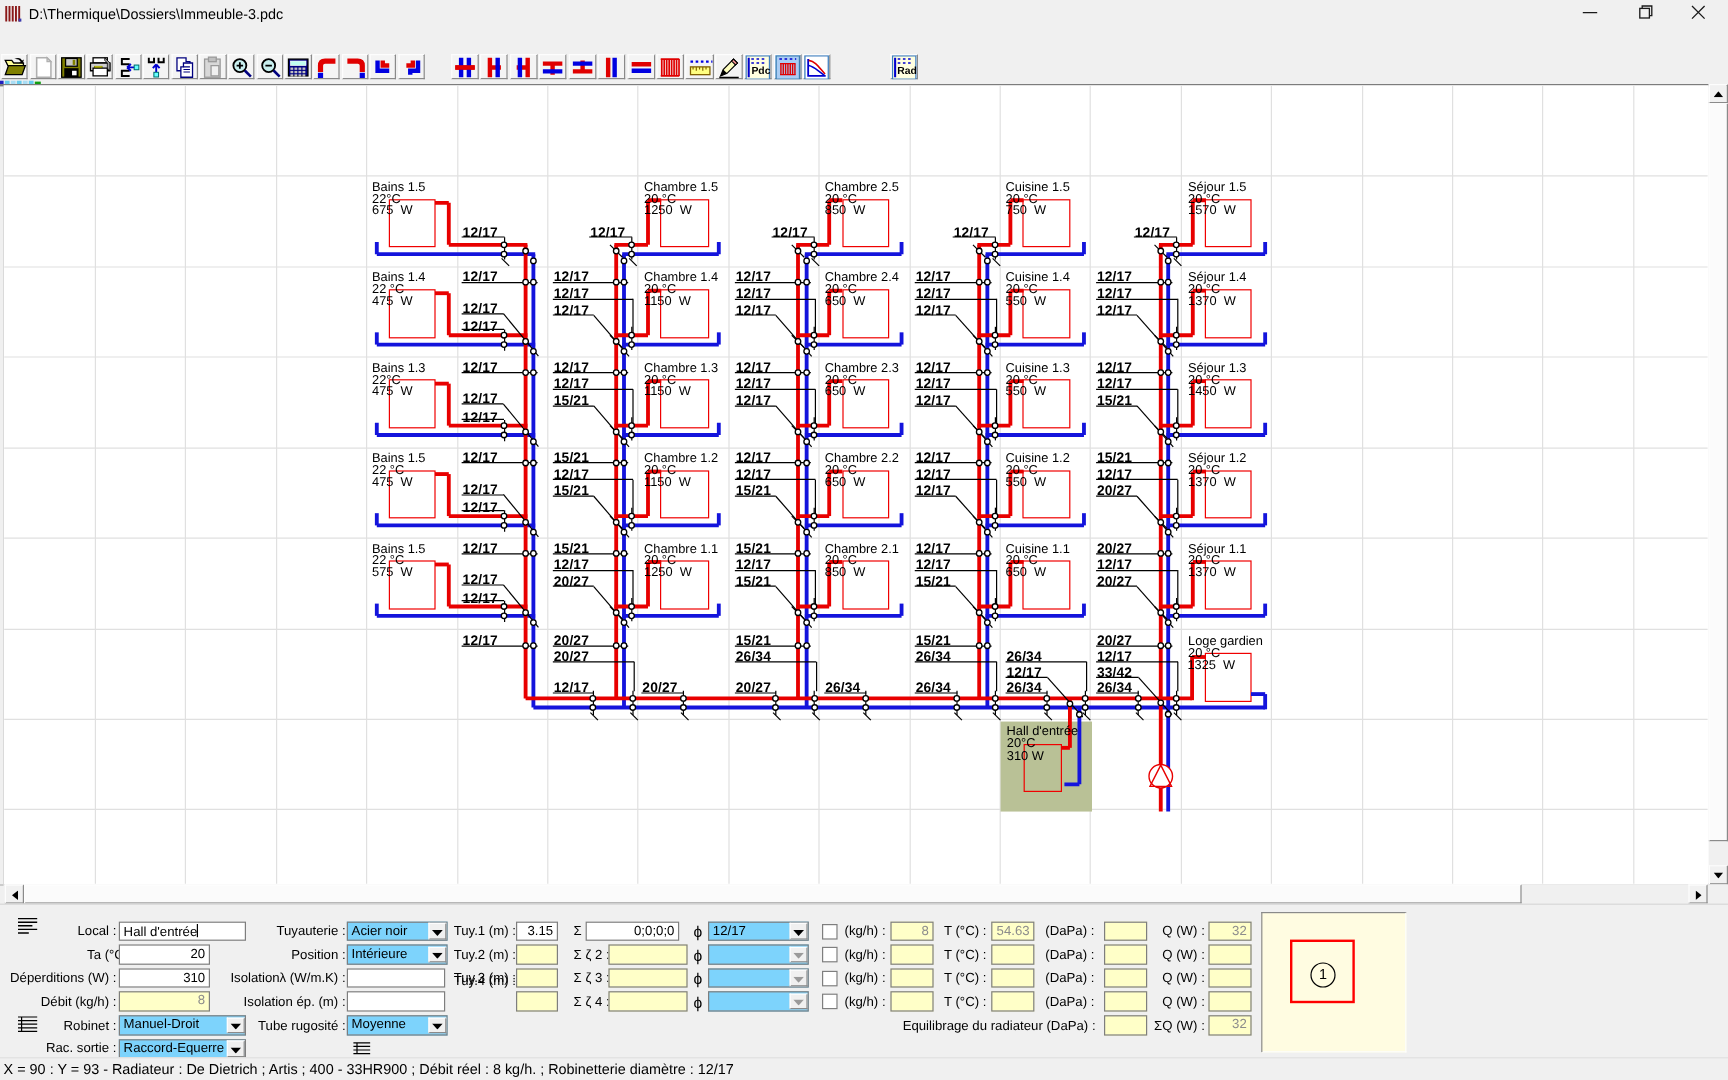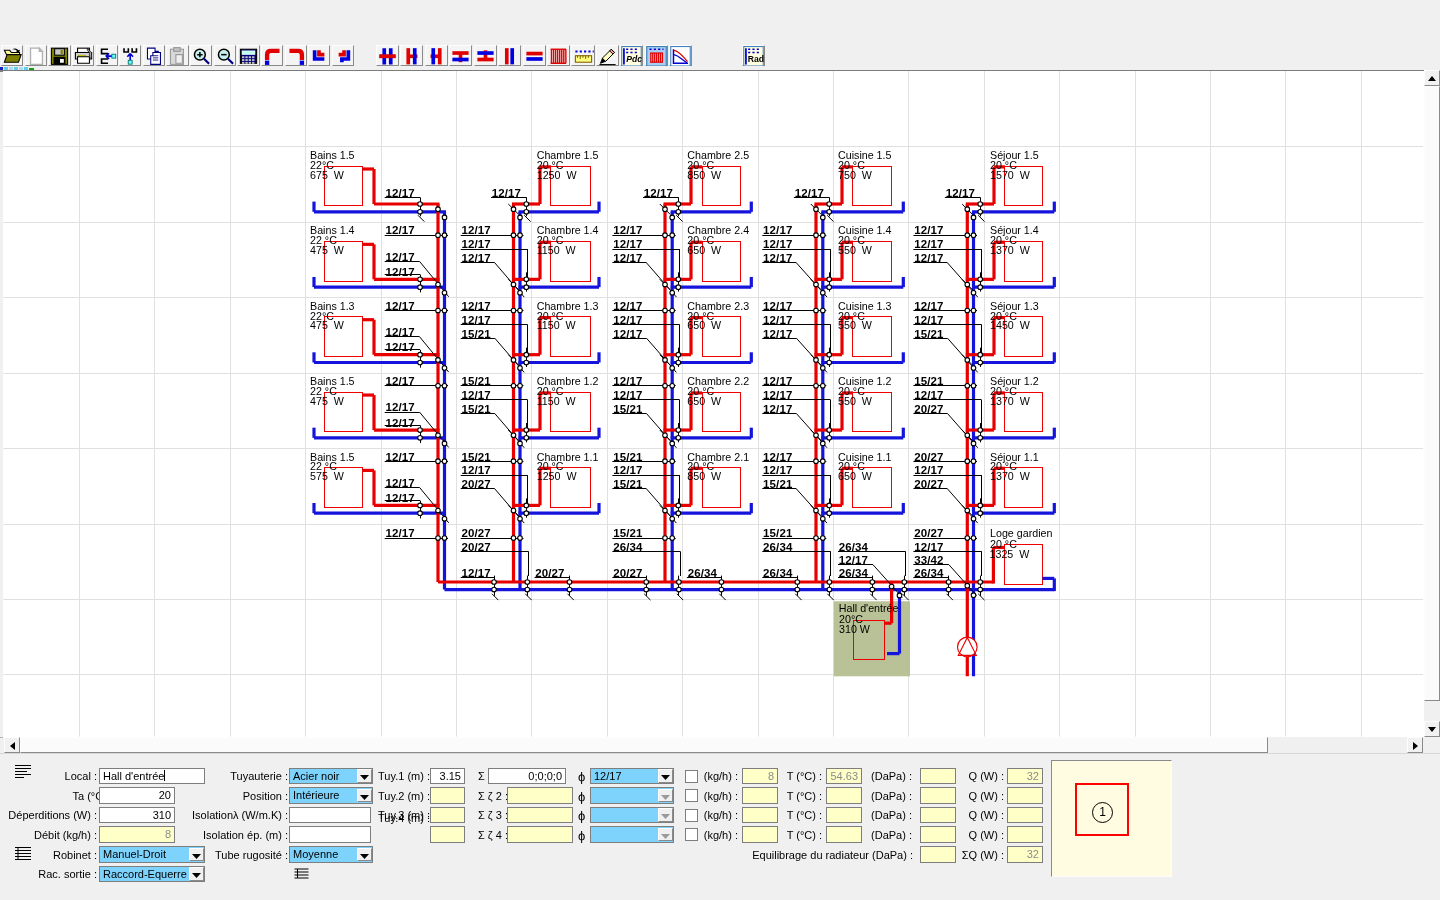--- a/index.html
+++ b/index.html
@@ -56,20 +56,41 @@
   border:1px solid; border-color:#8a8a8a #fdfdfd #fdfdfd #8a8a8a; }
 #pvr { position:absolute; left:23px; top:22px; width:54px; height:53px; border:2px solid #f00; }
 #pvc { position:absolute; left:40px; top:41px; width:21px; height:21px; border:1.2px solid #000;
   border-radius:50%; text-align:center; font-size:12px; line-height:19px; }
 #status { position:absolute; left:0; top:881px; width:1440px; height:19px; background:#f0f0f0;
   border-top:1px solid #e0e0e0; font-size:12px; }
 #status span { position:absolute; left:3px; top:2px; }
 </style></head>
 <body>
 <div id="root">
+  <div id="title">
+    <svg style="position:absolute;left:4px;top:5px" width="14" height="14" viewBox="0 0 14 14">
+        <g stroke="#8b1a1a" stroke-width="1.6">
+          <line x1="1.2" y1="0" x2="1.2" y2="13"></line>
+          <line x1="3.9" y1="0" x2="3.9" y2="13"></line>
+          <line x1="6.6" y1="0" x2="6.6" y2="13"></line>
+          <line x1="9.3" y1="0" x2="9.3" y2="13"></line>
+          <line x1="12" y1="0" x2="12" y2="13"></line>
+        </g>
+        <rect x="11.5" y="10.5" width="2.5" height="2.5" fill="#3a3ab0"></rect>
+      </svg>
+    <span class="tt">D:\Thermique\Dossiers\Immeuble-3.pdc</span>
+    <svg style="position:absolute;left:1313px;top:0" width="127" height="22" viewBox="0 0 127 22">
+        <g stroke="#1a1a1a" stroke-width="1.1" fill="none">
+          <line x1="6" y1="10.5" x2="18" y2="10.5"></line>
+          <rect x="53.5" y="7" width="8" height="8"></rect>
+          <path d="M55.5 7 v-2 h8 v8 h-2"></path>
+          <path d="M97 5 l10.5 10.5 M107.5 5 L97 15.5"></path>
+        </g>
+      </svg>
+  </div>
   <div id="tbar">
       <div class="tb" style="left:1px;width:22.3px;"><svg width="21" height="20" viewBox="0 0 19 18.5">
           <path d="M2 4 h5 l1.5 2 H16 v2 H4 Z" fill="#ffff99" stroke="#000" stroke-width="1"></path>
           <path d="M2 15 L4.5 8 H17.5 L15 15 Z" fill="#808000" stroke="#000" stroke-width="1"></path>
           <path d="M9 3 q4 -2 6 1 l1.4 -0.6 l-1 3 l-2.8 -1 l1.4 -0.6 q-2 -2.3 -5 -1.8" fill="#000"></path>
         </svg></div>
       <div class="tb" style="left:24.63px;width:22.3px;"><svg width="21" height="20" viewBox="0 0 19 18.5">
           <path d="M4 2 h8 l3 3 v12 H4 Z" fill="#fff" stroke="#b0b0b0" stroke-width="1.2"></path>
           <path d="M12 2 l3 3 h-3 Z" fill="#d8d8d8" stroke="#b0b0b0"></path>
         </svg></div>
@@ -202,21 +223,21 @@
           <path d="M2 5 h2 m2 0 h2 m2 0 h2 m2 0 h2 m2 0 h1" stroke="#0000e0" stroke-width="1.8"></path>
           <rect x="2" y="9" width="15" height="6" fill="#ffff80" stroke="#806000"></rect>
           <path d="M4 9 v2 m2.5 -2 v3 m2.5 -3 v2 m2.5 -2 v3 m2.5 -3 v2" stroke="#806000" stroke-width="0.9" fill="none"></path>
         </svg></div>
       <div class="tb" style="left:595.93px;width:23.1px;"><svg width="21" height="20" viewBox="0 0 19 18.5">
           <path d="M3 16 L5 11 L13 3 L16 6 L8 14 Z" fill="#ffffc0" stroke="#000" stroke-width="0.9"></path>
           <path d="M13 3 L16 6 L14.5 7.5 L11.5 4.5 Z" fill="#ff9999" stroke="#000" stroke-width="0.9"></path>
           <path d="M3 16 L5 11 L8 14 Z" fill="#000"></path>
           <path d="M2 17.2 H17" stroke="#000" stroke-width="1"></path>
         </svg></div>
-      <div class="tb" style="left:620.4px;width:23.1px;font-style:italic;"><svg width="21" height="20" viewBox="0 0 19 18.5">
+      <div class="tb" style="left:620.4px;width:23.1px;"><svg width="21" height="20" viewBox="0 0 19 18.5">
           <rect x="0.5" y="0.5" width="18" height="18" fill="#ffffe0" stroke="#4080c0"></rect>
           <g stroke="#0000d0" fill="none">
             <path d="M2.5 2 v15" stroke-width="1.6"></path>
             <path d="M4.5 3 h2 m2 0 h2 m2 0 h2 m-10 3 h2 m2 0 h2 m2 0 h2" stroke-width="1.2"></path>
           </g>
           <text x="4.6" y="14.5" font-family="Liberation Sans" font-size="8" font-weight="bold" fill="#0000d0">Pdc</text>
         </svg></div>
       <div class="tb" style="left:644.87px;width:23.1px;background:#aacdf4;"><svg width="21" height="20" viewBox="0 0 19 18.5">
           <rect x="0.5" y="0.5" width="18" height="18" fill="#aacdf4" stroke="#3c7fb1"></rect>
           <g stroke="#0000d0" fill="none" stroke-width="1.2">
@@ -1174,12 +1195,15 @@
       <svg style="position:absolute;left:294px;top:114px" width="15" height="13" viewBox="0 0 15 13">
         <g stroke="#000" stroke-width="1">
           <path d="M0.5 1 h14 M0.5 4 h14 M0.5 7 h14 M0.5 10 h14 M3.5 1 v9"></path>
         </g>
       </svg>
       <div id="pvw">
         <div id="pvr"></div>
         <div id="pvc">1</div>
       </div>
     </div>
+  <div id="status">
+      <span>X = 90 : Y = 93 - Radiateur : De Dietrich ; Artis ; 400 - 33HR900 ; Débit réel : 8 kg/h. ; Robinetterie diamètre : 12/17</span>
+    </div>
 </div>
 </body></html>

